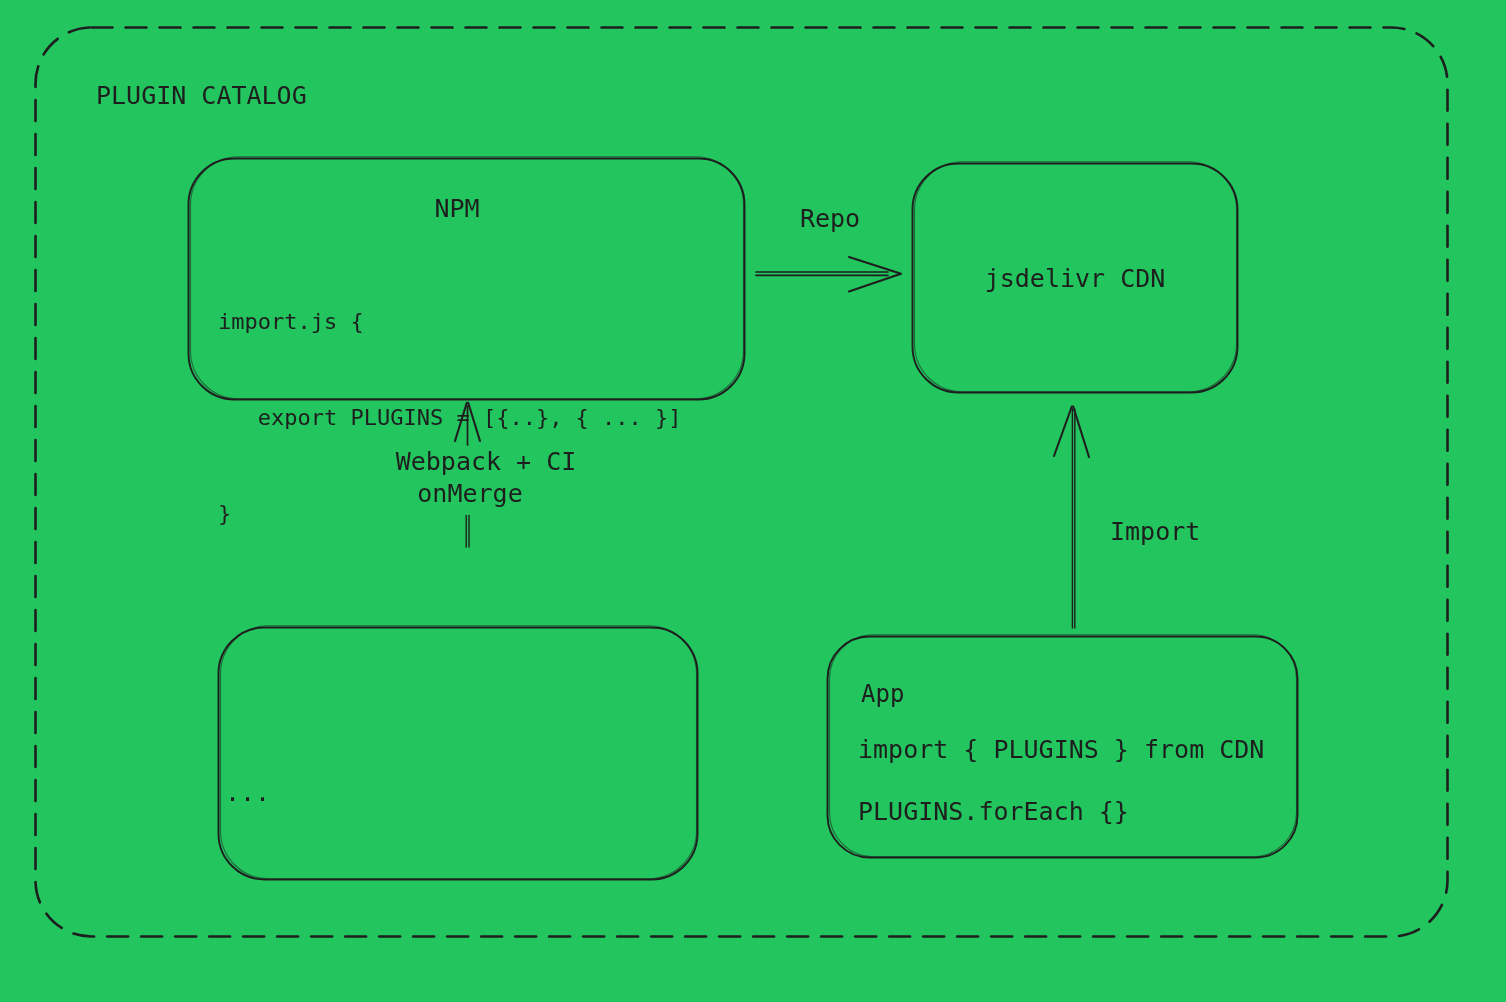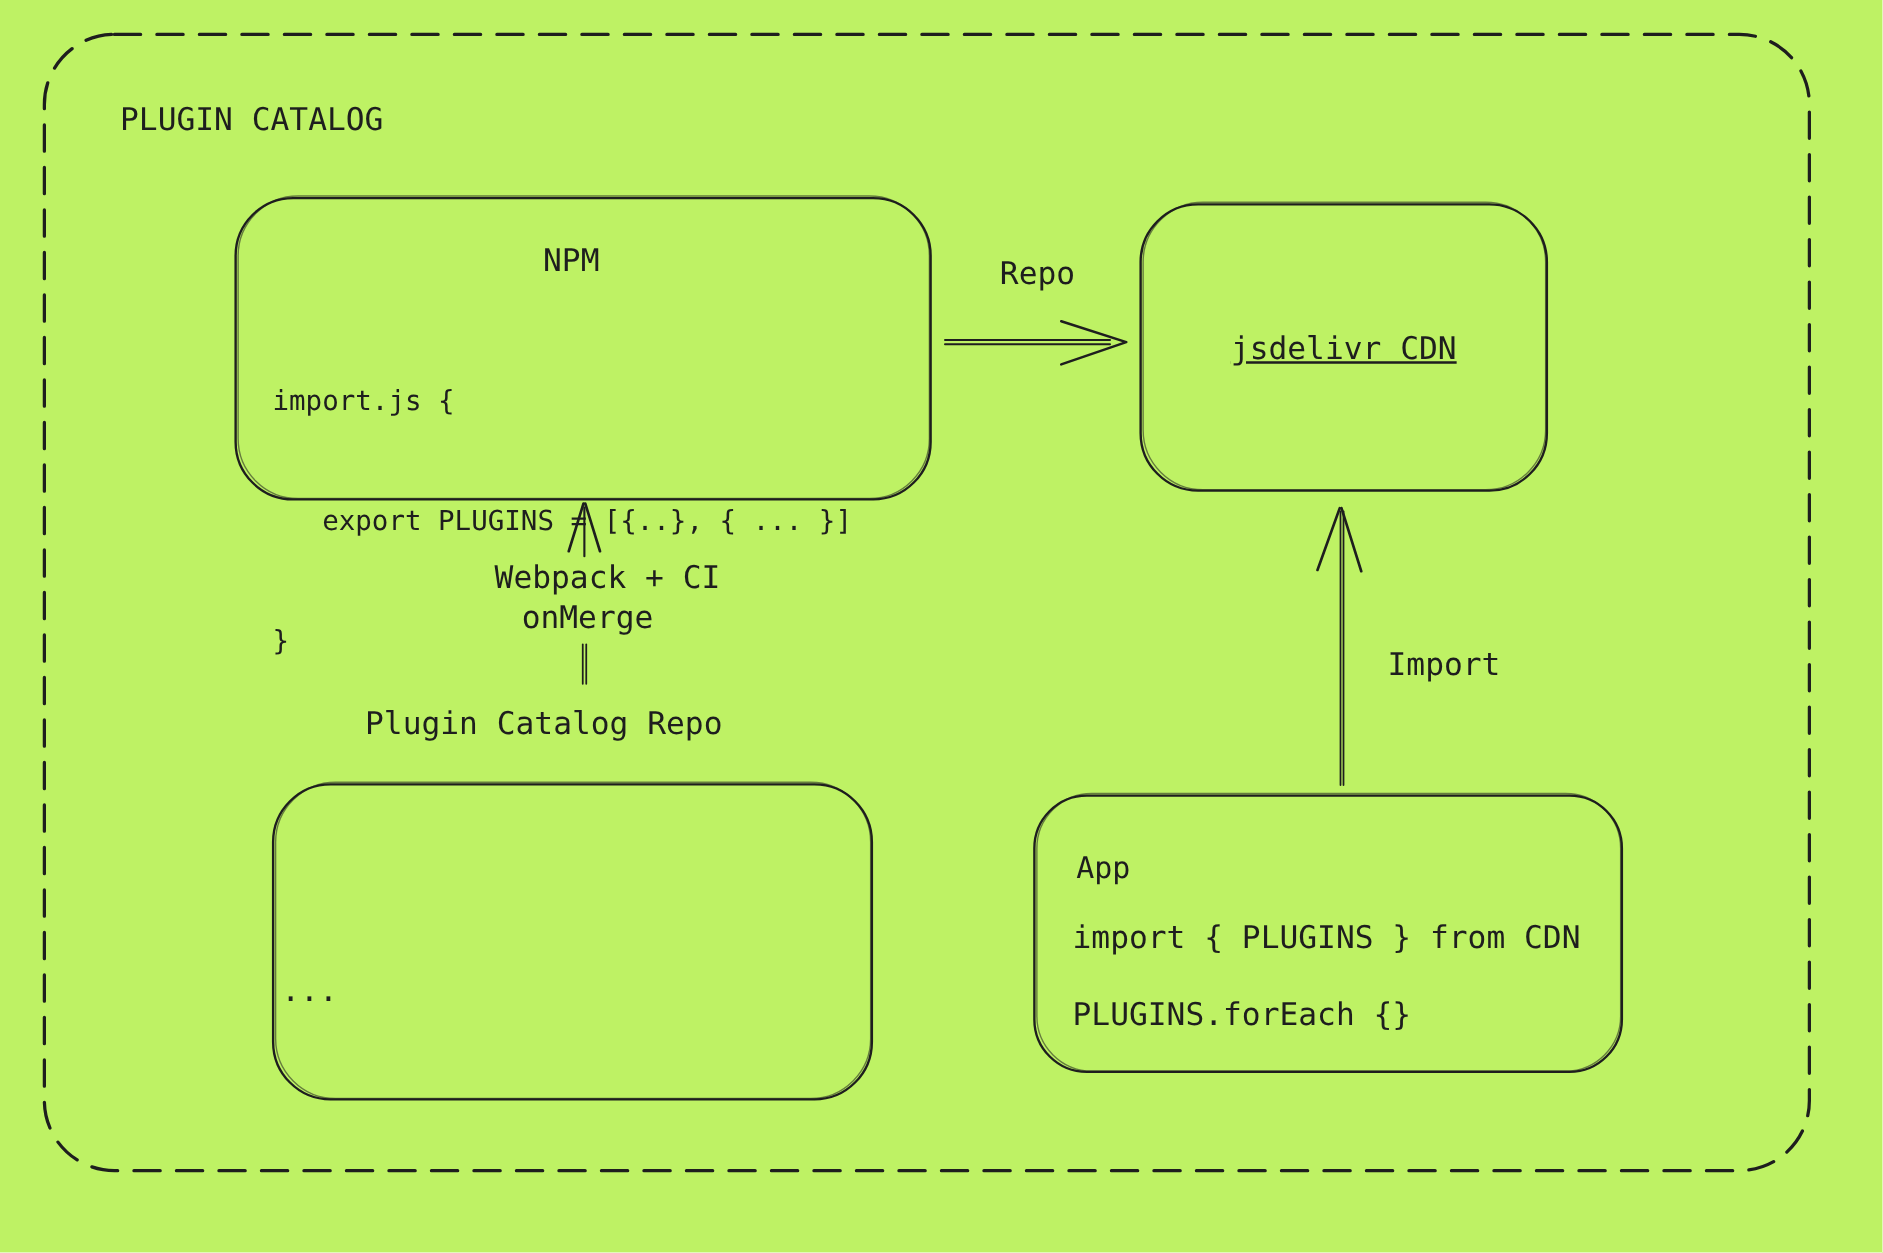--- a/index.html
+++ b/index.html
@@ -1,20 +1,20 @@
 <!DOCTYPE html>
 <html><head>
 <meta charset="utf-8">
 <style>
   html, body { margin: 0; padding: 0; background: #ffffff; }
   .canvas {
     position: relative;
     width: 1506px;
     height: 1002px;
-    background: #bef264;
+    background: #22c55e;
     font-family: "DejaVu Sans Mono", "Liberation Mono", monospace;
     color: #1e1e1e;
     overflow: hidden;
   }
   .layer { position: absolute; left: 0; top: 0; }
   .txt { position: absolute; white-space: pre; letter-spacing: 0; }
   .fs25 { font-size: 25px; line-height: 28px; }
   .fs24 { font-size: 24px; line-height: 27px; }
   .fs22 { font-size: 22px; line-height: 32px; }
   .center { transform: translateX(-50%); }
@@ -80,26 +80,25 @@
 
   <div class="txt fs25 center" style="left:457px; top:195px;">NPM</div>
   <div class="txt fs22 codeblock" style="left:218px; top:242px;">
     <div>import.js {</div>
     <div>   export PLUGINS = [{..}, { ... }]</div>
     <div>}</div>
   </div>
 
   <div class="txt fs25 center" style="left:830px; top:205px;">Repo</div>
 
-  <div class="txt fs25 center" style="left:1075px; top:265px;text-decoration:underline;">jsdelivr CDN</div>
+  <div class="txt fs25 center" style="left:1075px; top:265px;">jsdelivr CDN</div>
 
   <div class="txt fs25 center" style="left:470px; top:448px;margin-left:16px;">Webpack + CI</div>
   <div class="txt fs25 center" style="left:470px; top:480px;">onMerge</div>
 
-  <div class="txt fs25 center" style="left:435px; top:565px;">Plugin Catalog Repo</div>
   <div class="txt fs25 codeblock files" style="left:225px; top:700px;">
     <div>...</div>
   </div>
 
   <div class="txt fs25" style="left:1110px; top:518px;text-align:right;">Import</div>
 
   <div class="txt fs24" style="left:861px; top:681px;">App</div>
   <div class="txt fs25" style="left:858px; top:736px;">import { PLUGINS } from CDN</div>
   <div class="txt fs25" style="left:858px; top:798px;">PLUGINS.forEach {}</div>
 

